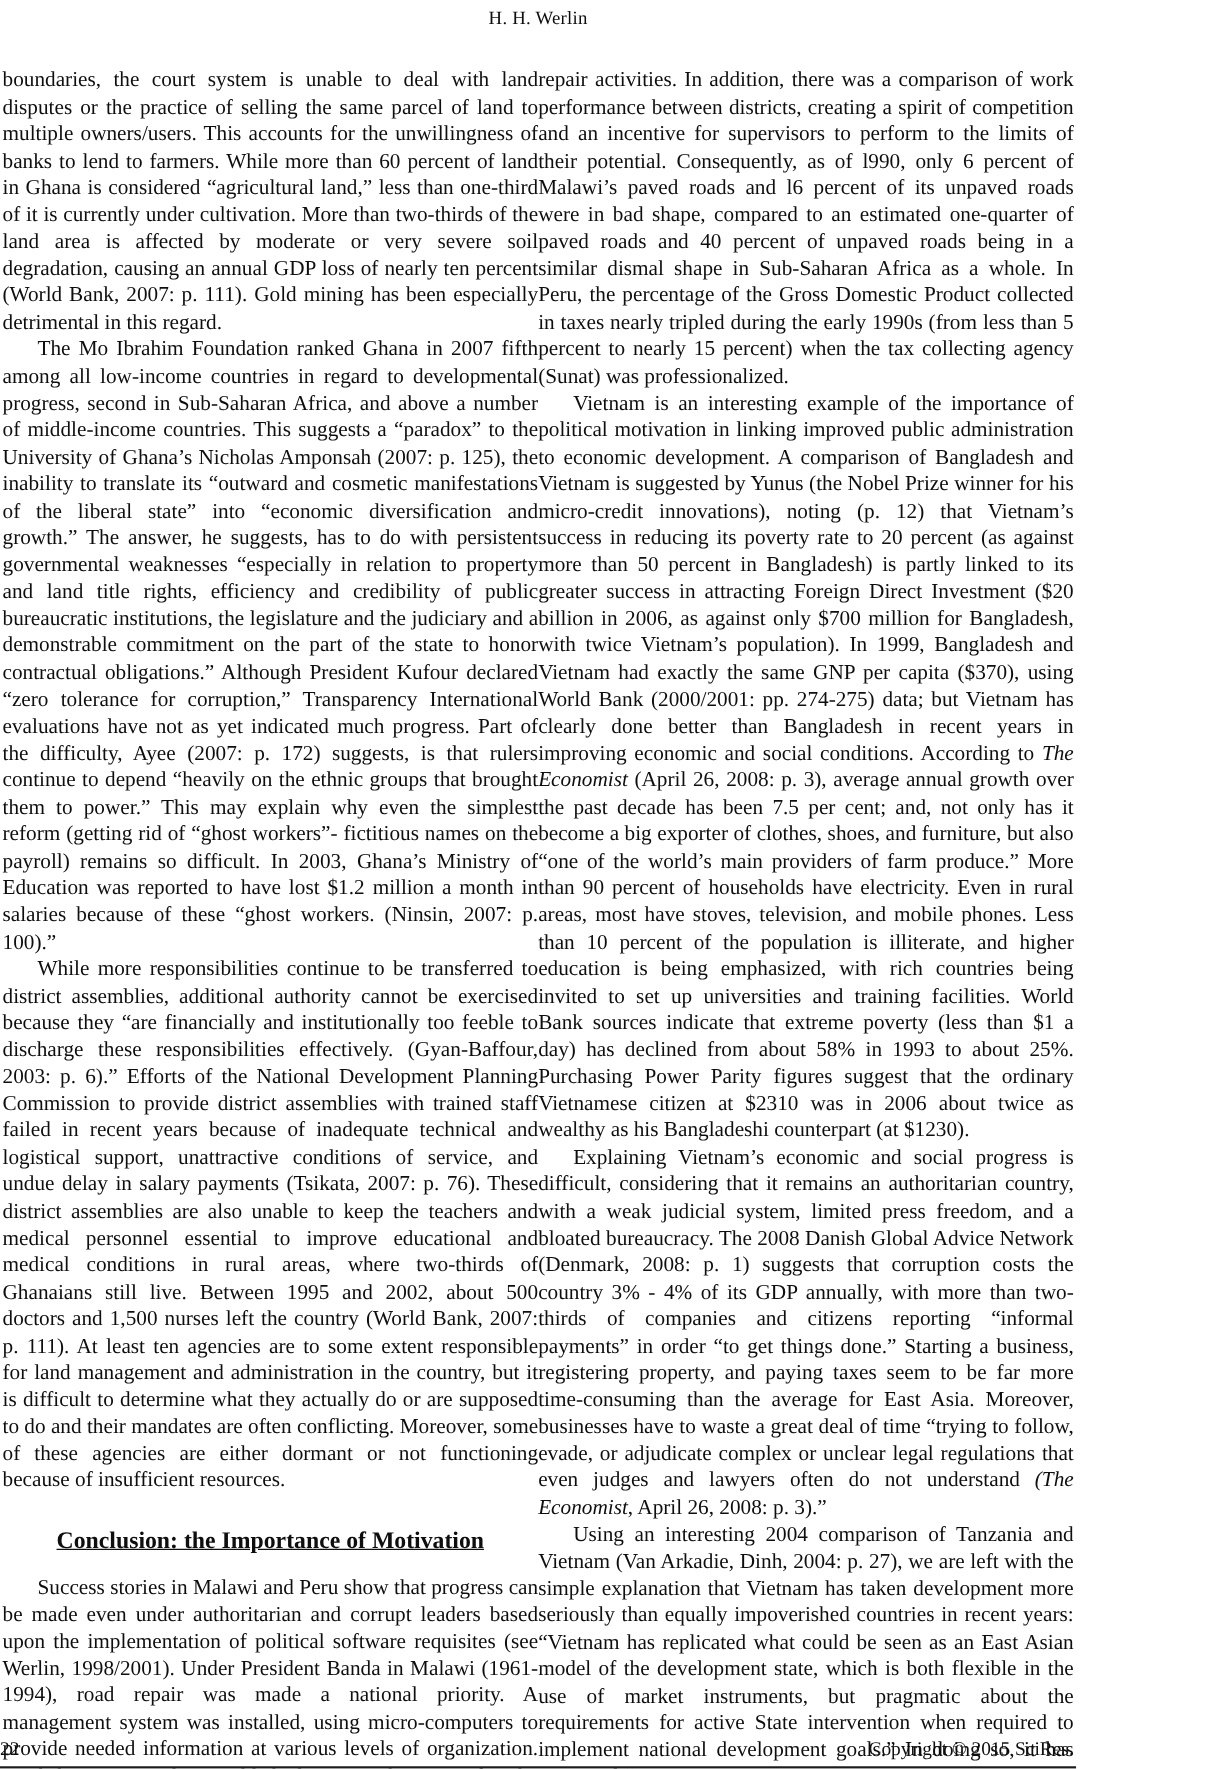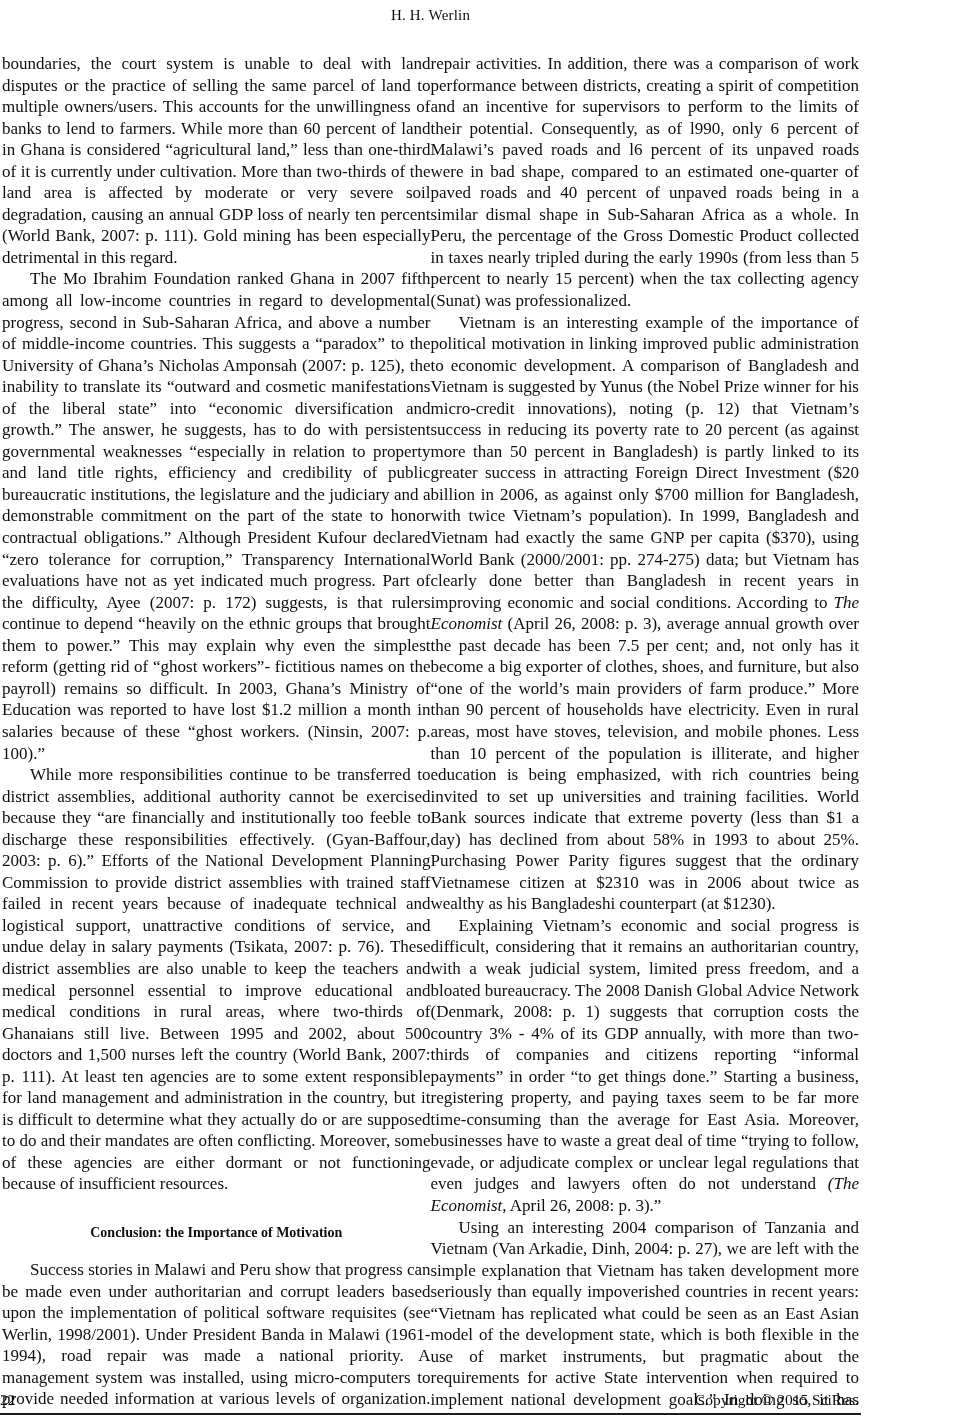--- a/index.html
+++ b/index.html
@@ -37,26 +37,27 @@
   }
   .col p {
     margin: 0;
     padding: 0;
     text-indent: 28px;
   }
   .col p.noindent {
     text-indent: 0;
   }
   .section-heading {
-    font-size: 14px;
+    font-size: 19px;
     line-height: 26px;
     font-weight: bold;
     text-align: center;
     text-indent: 0;
     margin: 25px 0 13px 0;
+    text-decoration: underline;
   }
   .footer {
     position: absolute;
     left: 0;
     right: 2px;
     bottom: 6px;
     display: flex;
     justify-content: space-between;
     align-items: baseline;
     font-size: 15.5px;

